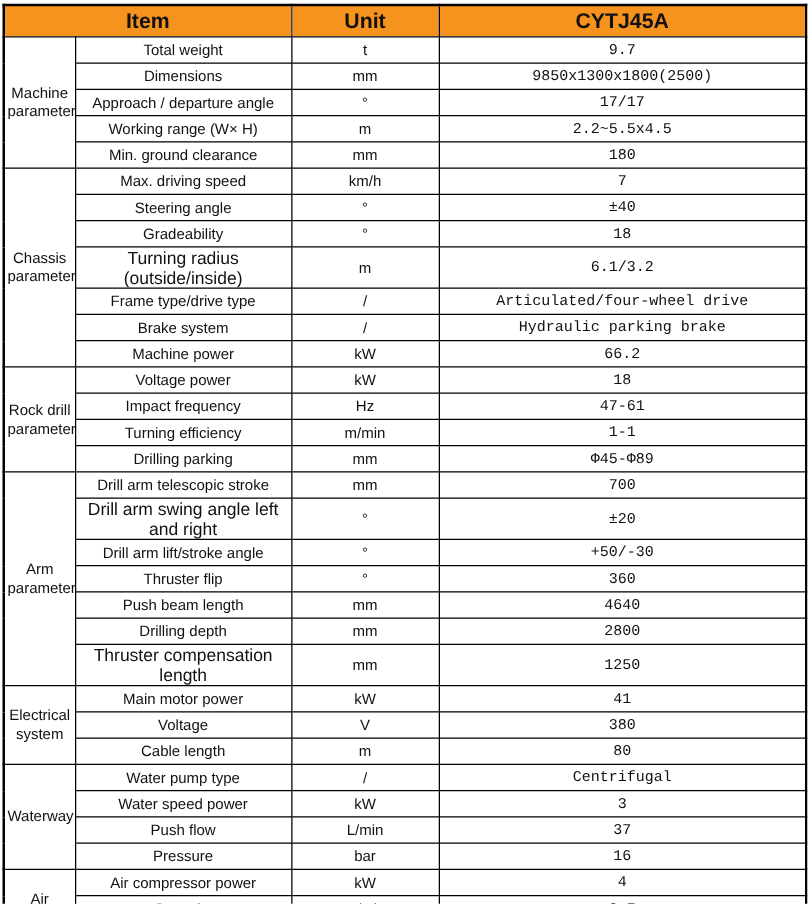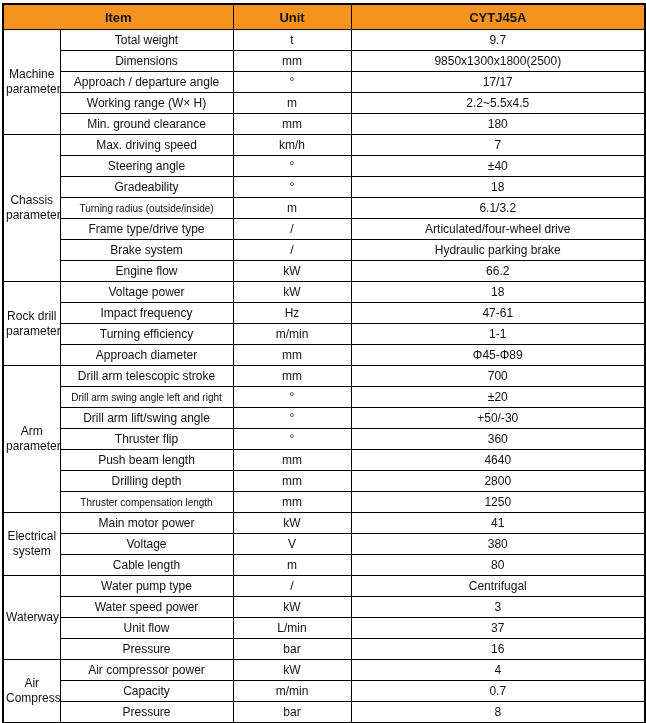--- a/index.html
+++ b/index.html
@@ -21,35 +21,35 @@
   table.spec th, table.spec td {
     border: 1px solid var(--border-color);
     text-align: center;
     vertical-align: middle;
     padding: 0 2px;
     overflow: hidden;
   }
   table.spec th {
     background: var(--header-bg);
     font-weight: bold;
-    font-size: 13px;
+    font-size: 17px;
     height: 24px;
   }
   table.spec td {
     font-size: 12px;
     height: 20px;
   }
   td.group-cell {
     font-size: 11px;
     line-height: 1.25;
     padding: 0 3px;
   }
-  td.item-cell.small { font-size: 10px; }
+  td.item-cell.small { font-size: 14px; }
   td.unit-cell { font-size: 12px; }
-  td.value-cell { font-size: 12px; }
+  td.value-cell { font-size: 12px; font-family: Liberation Mono, monospace; }
 </style>
 </head>
 <body>
 
 <div class="wrap">
   <table class="spec">
     <colgroup>
       <col style="width:57px">
       <col style="width:173px">
       <col style="width:118px">
@@ -114,58 +114,58 @@
           <td class="item-cell">Frame type/drive type</td>
           <td class="unit-cell">/</td>
           <td class="value-cell">Articulated/four-wheel drive</td>
         </tr>
         <tr>
           <td class="item-cell">Brake system</td>
           <td class="unit-cell">/</td>
           <td class="value-cell">Hydraulic parking brake</td>
         </tr>
         <tr>
-          <td class="item-cell">Engine flow</td>
+          <td class="item-cell">Machine power</td>
           <td class="unit-cell">kW</td>
           <td class="value-cell">66.2</td>
         </tr>
         <tr>
           <td class="group-cell" rowspan="4">Rock drill parameters</td>
           <td class="item-cell">Voltage power</td>
           <td class="unit-cell">kW</td>
           <td class="value-cell">18</td>
         </tr>
         <tr>
           <td class="item-cell">Impact frequency</td>
           <td class="unit-cell">Hz</td>
           <td class="value-cell">47-61</td>
         </tr>
         <tr>
           <td class="item-cell">Turning efficiency</td>
           <td class="unit-cell">m/min</td>
           <td class="value-cell">1-1</td>
         </tr>
         <tr>
-          <td class="item-cell">Approach diameter</td>
+          <td class="item-cell">Drilling parking</td>
           <td class="unit-cell">mm</td>
           <td class="value-cell">Φ45-Φ89</td>
         </tr>
         <tr>
           <td class="group-cell" rowspan="7">Arm parameters</td>
           <td class="item-cell">Drill arm telescopic stroke</td>
           <td class="unit-cell">mm</td>
           <td class="value-cell">700</td>
         </tr>
         <tr>
           <td class="item-cell small">Drill arm swing angle left and right</td>
           <td class="unit-cell">°</td>
           <td class="value-cell">±20</td>
         </tr>
         <tr>
-          <td class="item-cell">Drill arm lift/swing angle</td>
+          <td class="item-cell">Drill arm lift/stroke angle</td>
           <td class="unit-cell">°</td>
           <td class="value-cell">+50/-30</td>
         </tr>
         <tr>
           <td class="item-cell">Thruster flip</td>
           <td class="unit-cell">°</td>
           <td class="value-cell">360</td>
         </tr>
         <tr>
           <td class="item-cell">Push beam length</td>
@@ -203,21 +203,21 @@
           <td class="item-cell">Water pump type</td>
           <td class="unit-cell">/</td>
           <td class="value-cell">Centrifugal</td>
         </tr>
         <tr>
           <td class="item-cell">Water speed power</td>
           <td class="unit-cell">kW</td>
           <td class="value-cell">3</td>
         </tr>
         <tr>
-          <td class="item-cell">Unit flow</td>
+          <td class="item-cell">Push flow</td>
           <td class="unit-cell">L/min</td>
           <td class="value-cell">37</td>
         </tr>
         <tr>
           <td class="item-cell">Pressure</td>
           <td class="unit-cell">bar</td>
           <td class="value-cell">16</td>
         </tr>
         <tr>
           <td class="group-cell" rowspan="3">Air Compressor</td>

